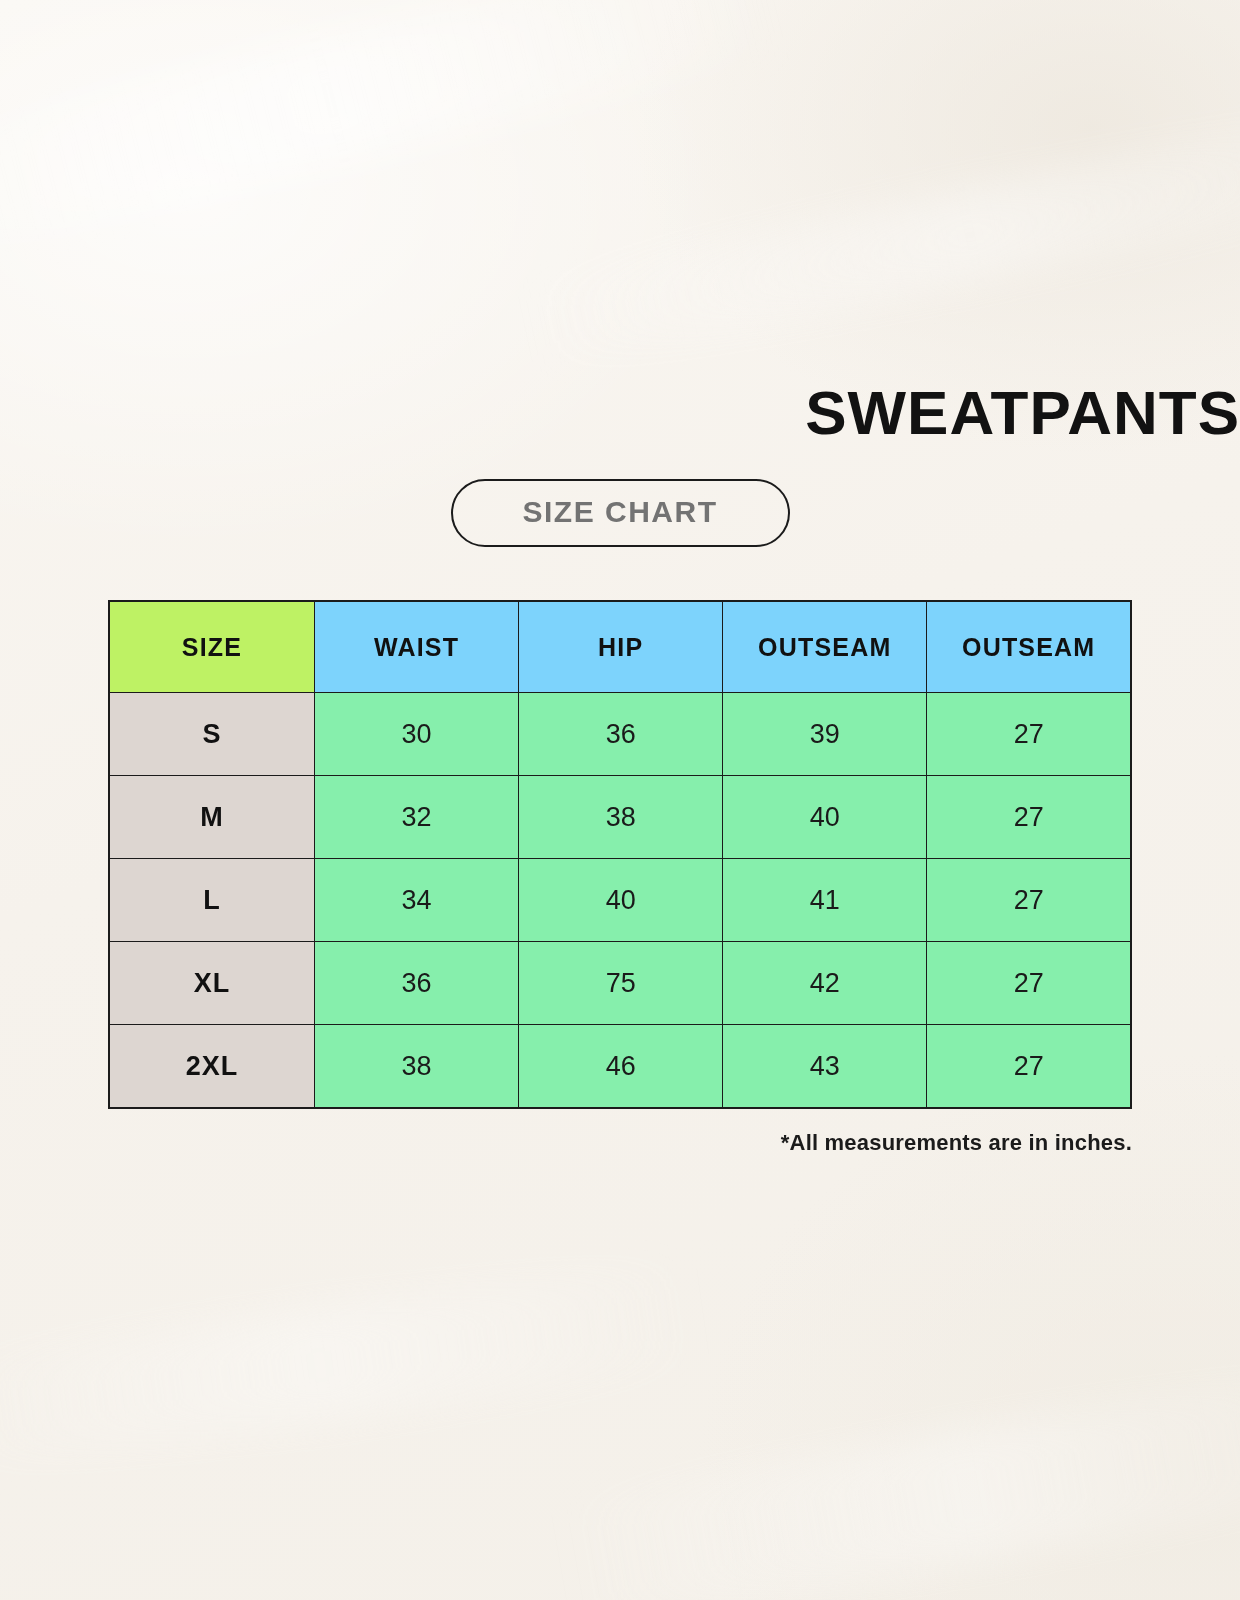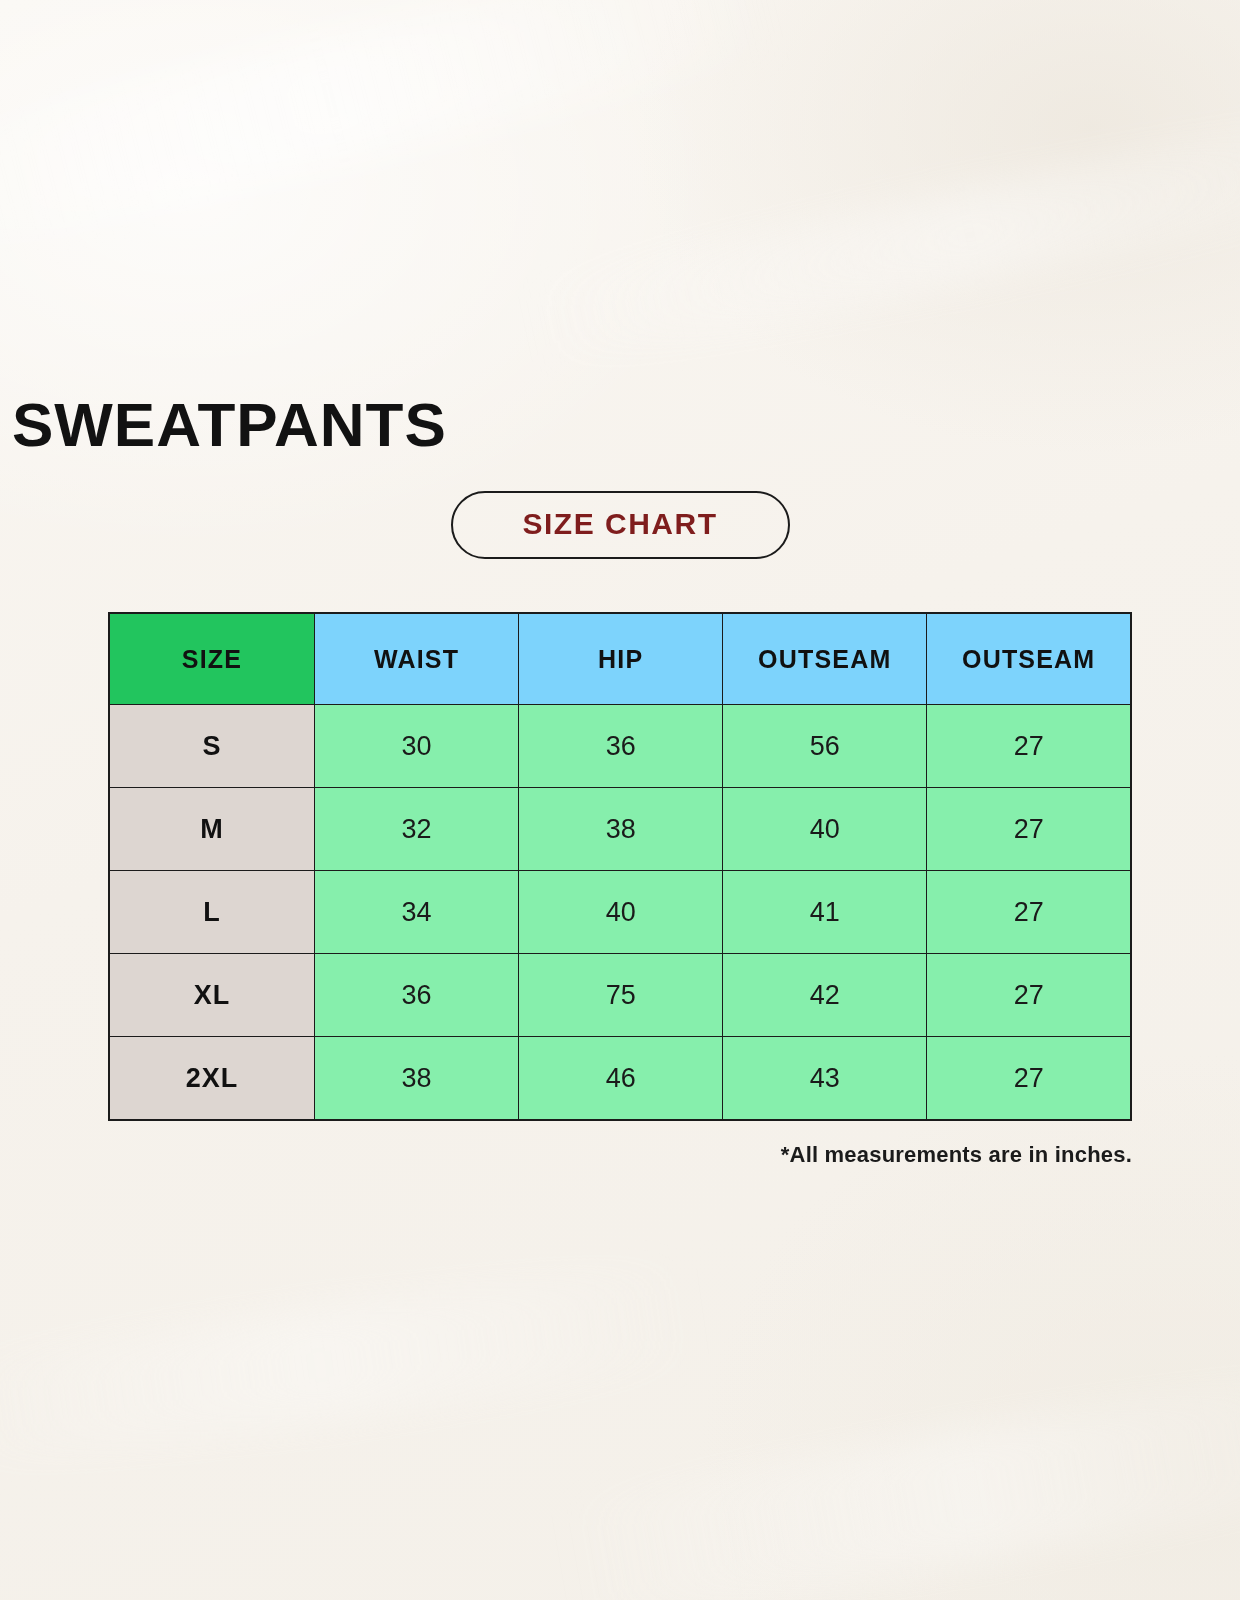--- a/index.html
+++ b/index.html
@@ -43,42 +43,42 @@
   }
 
   .content {
     position: absolute;
     top: 380px;
     left: 0;
     width: 1240px;
   }
 
   .title {
-    text-align: left;
+    text-align: right;
     font-size: 62px;
     font-weight: 700;
     letter-spacing: 1px;
     color: #121212;
     line-height: 1.05;
-    margin: 12px;
+    margin: 0;
   }
 
   .badge-wrap {
     display: flex;
     justify-content: center;
     margin-top: 34px;
   }
   .badge {
     border: 2px solid #1b1b1b;
     border-radius: 999px;
     padding: 16px 70px 18px;
     font-size: 30px;
     font-weight: 700;
     letter-spacing: 1.5px;
-    color: #7f1d1d;
+    color: #737373;
     background: transparent;
     line-height: 1;
   }
 
   .table-wrap {
     margin: 53px auto 0;
     width: 1024px;
   }
 
   table.size-table {
@@ -95,21 +95,21 @@
     padding: 0;
   }
   table.size-table thead th {
     height: 90px;
     font-size: 25px;
     font-weight: 700;
     letter-spacing: 1.2px;
     color: #111;
   }
   th.col-size {
-    background: #22c55e;
+    background: #bef264;
     width: 204px;
   }
   th.col-measure {
     background: #7dd3fc;
   }
   td.cell-size {
     background: #ddd6d1;
     font-size: 27px;
     font-weight: 700;
     letter-spacing: 1px;
@@ -158,21 +158,21 @@
             <th class="col-measure">HIP</th>
             <th class="col-measure">OUTSEAM</th>
             <th class="col-measure">OUTSEAM</th>
           </tr>
         </thead>
         <tbody>
           <tr>
             <td class="cell-size">S</td>
             <td class="cell-value">30</td>
             <td class="cell-value">36</td>
-            <td class="cell-value">56</td>
+            <td class="cell-value">39</td>
             <td class="cell-value">27</td>
           </tr>
           <tr>
             <td class="cell-size">M</td>
             <td class="cell-value">32</td>
             <td class="cell-value">38</td>
             <td class="cell-value">40</td>
             <td class="cell-value">27</td>
           </tr>
           <tr>

